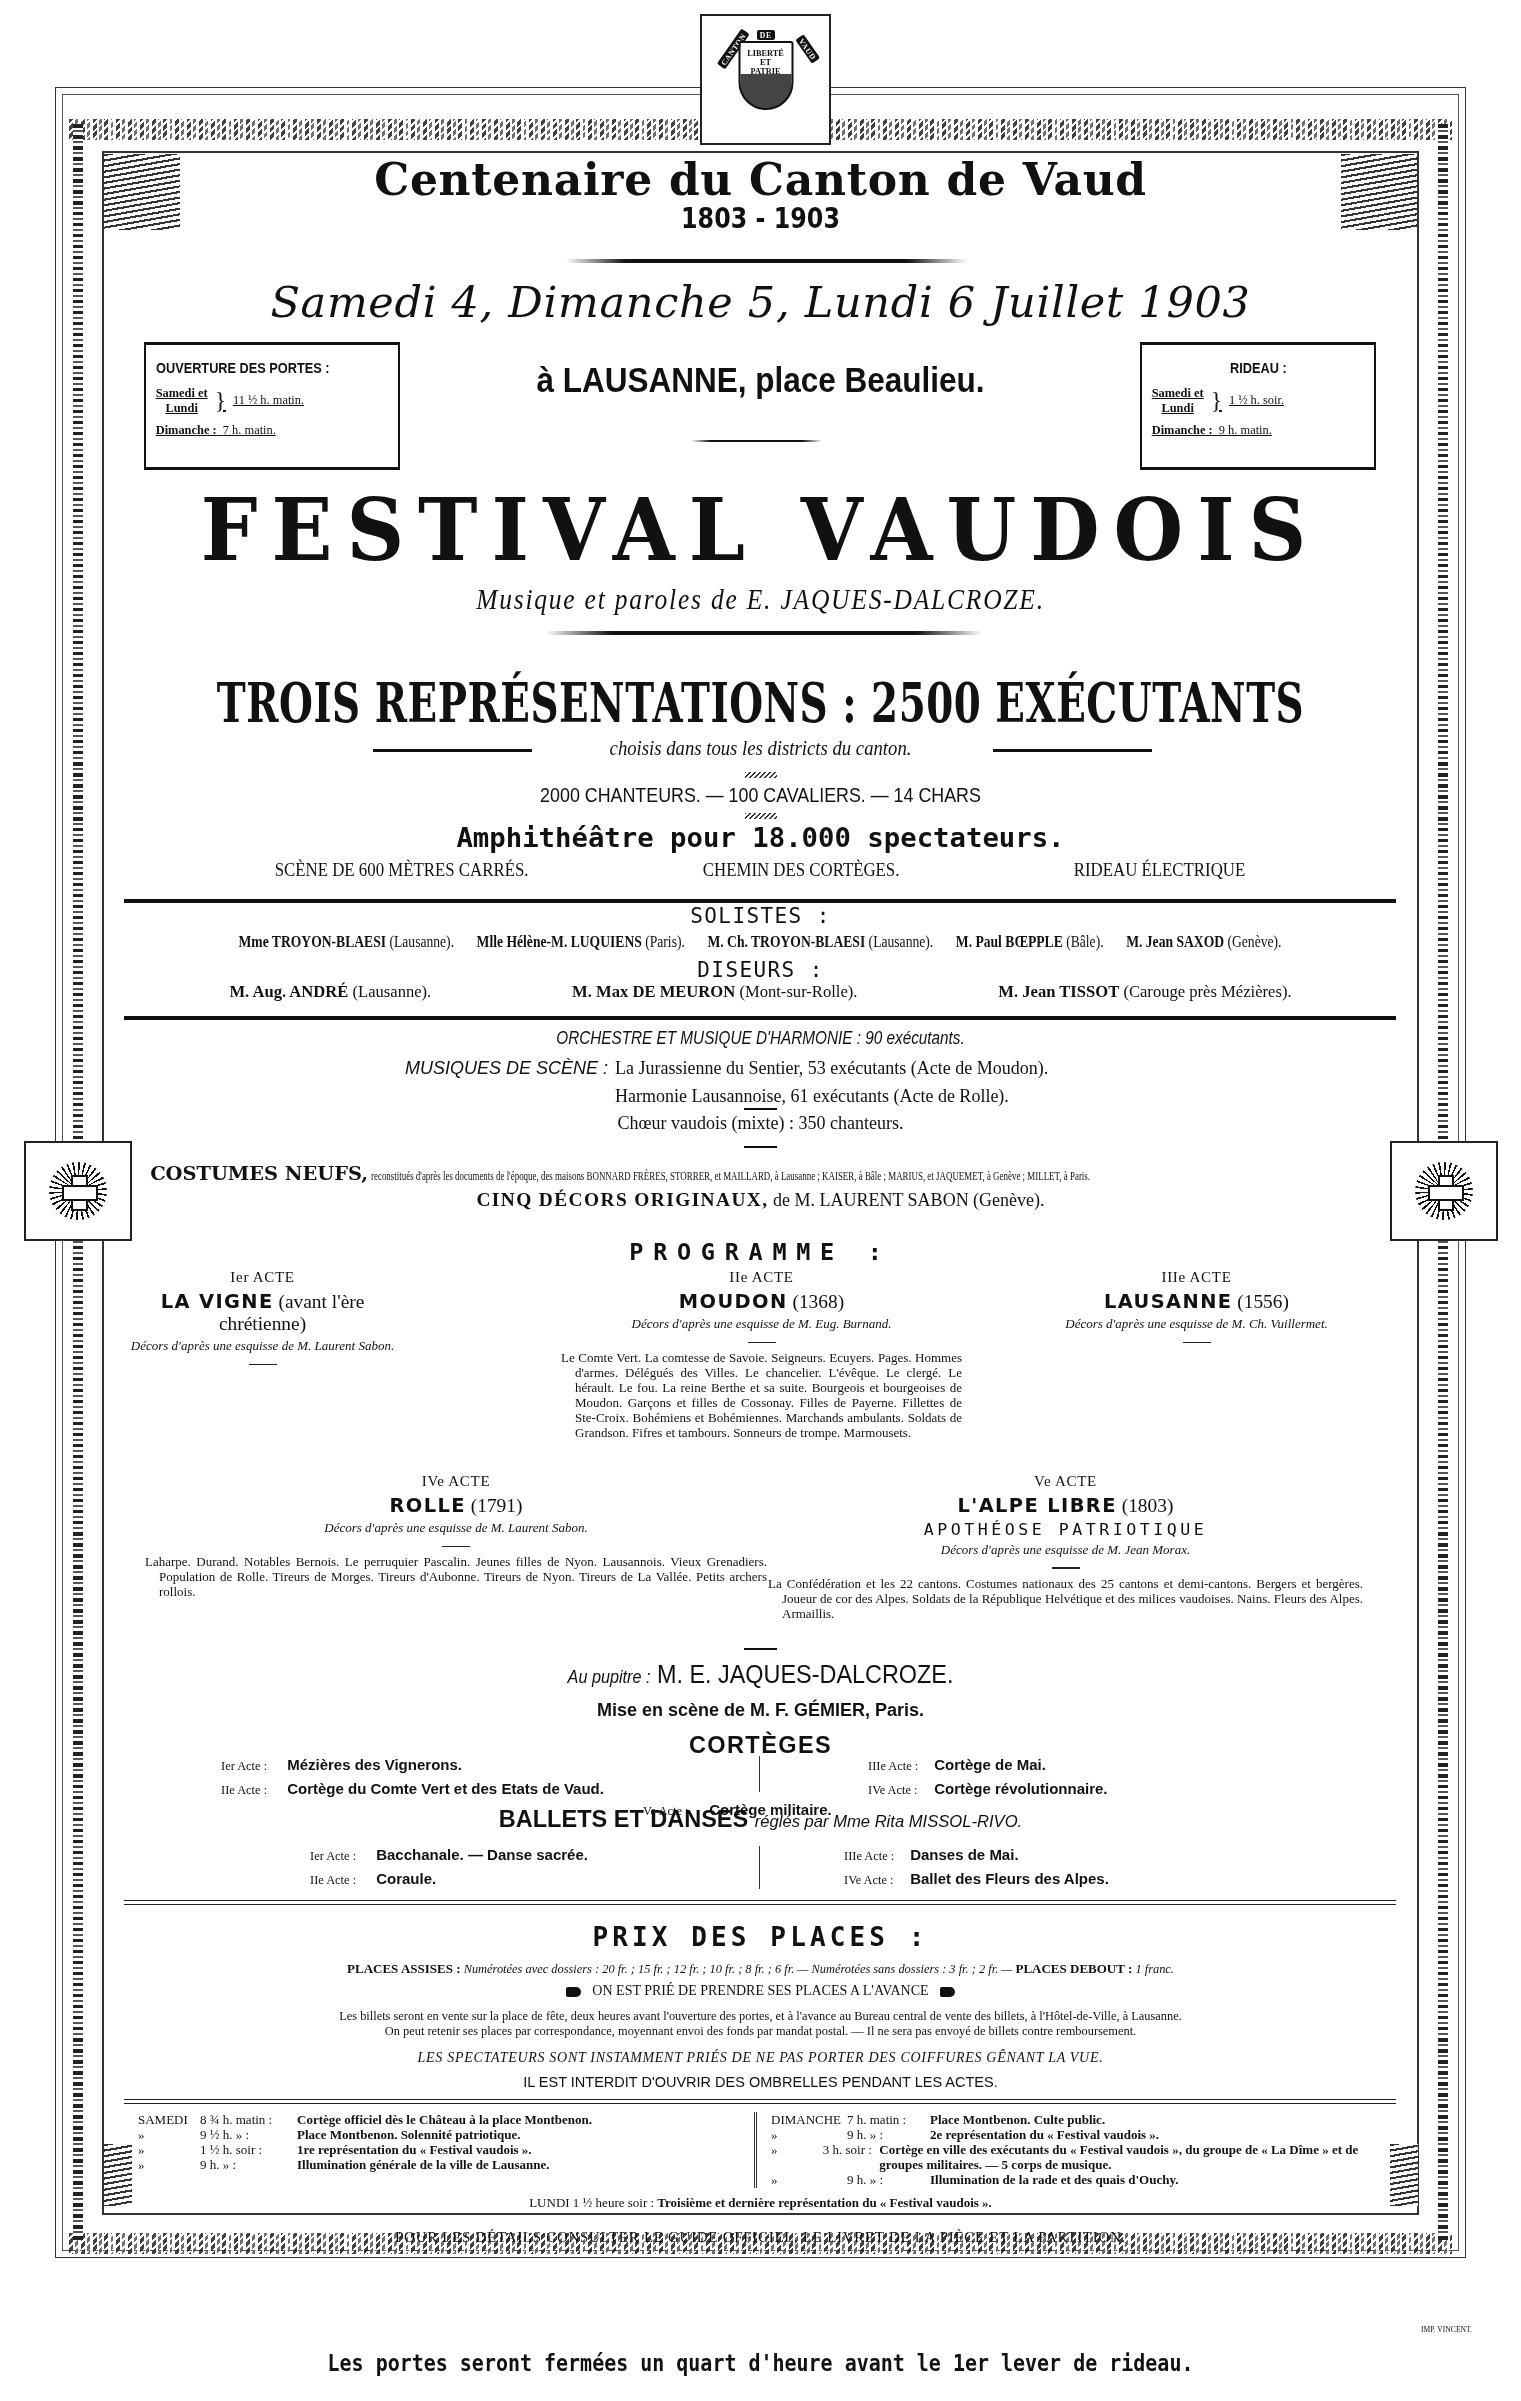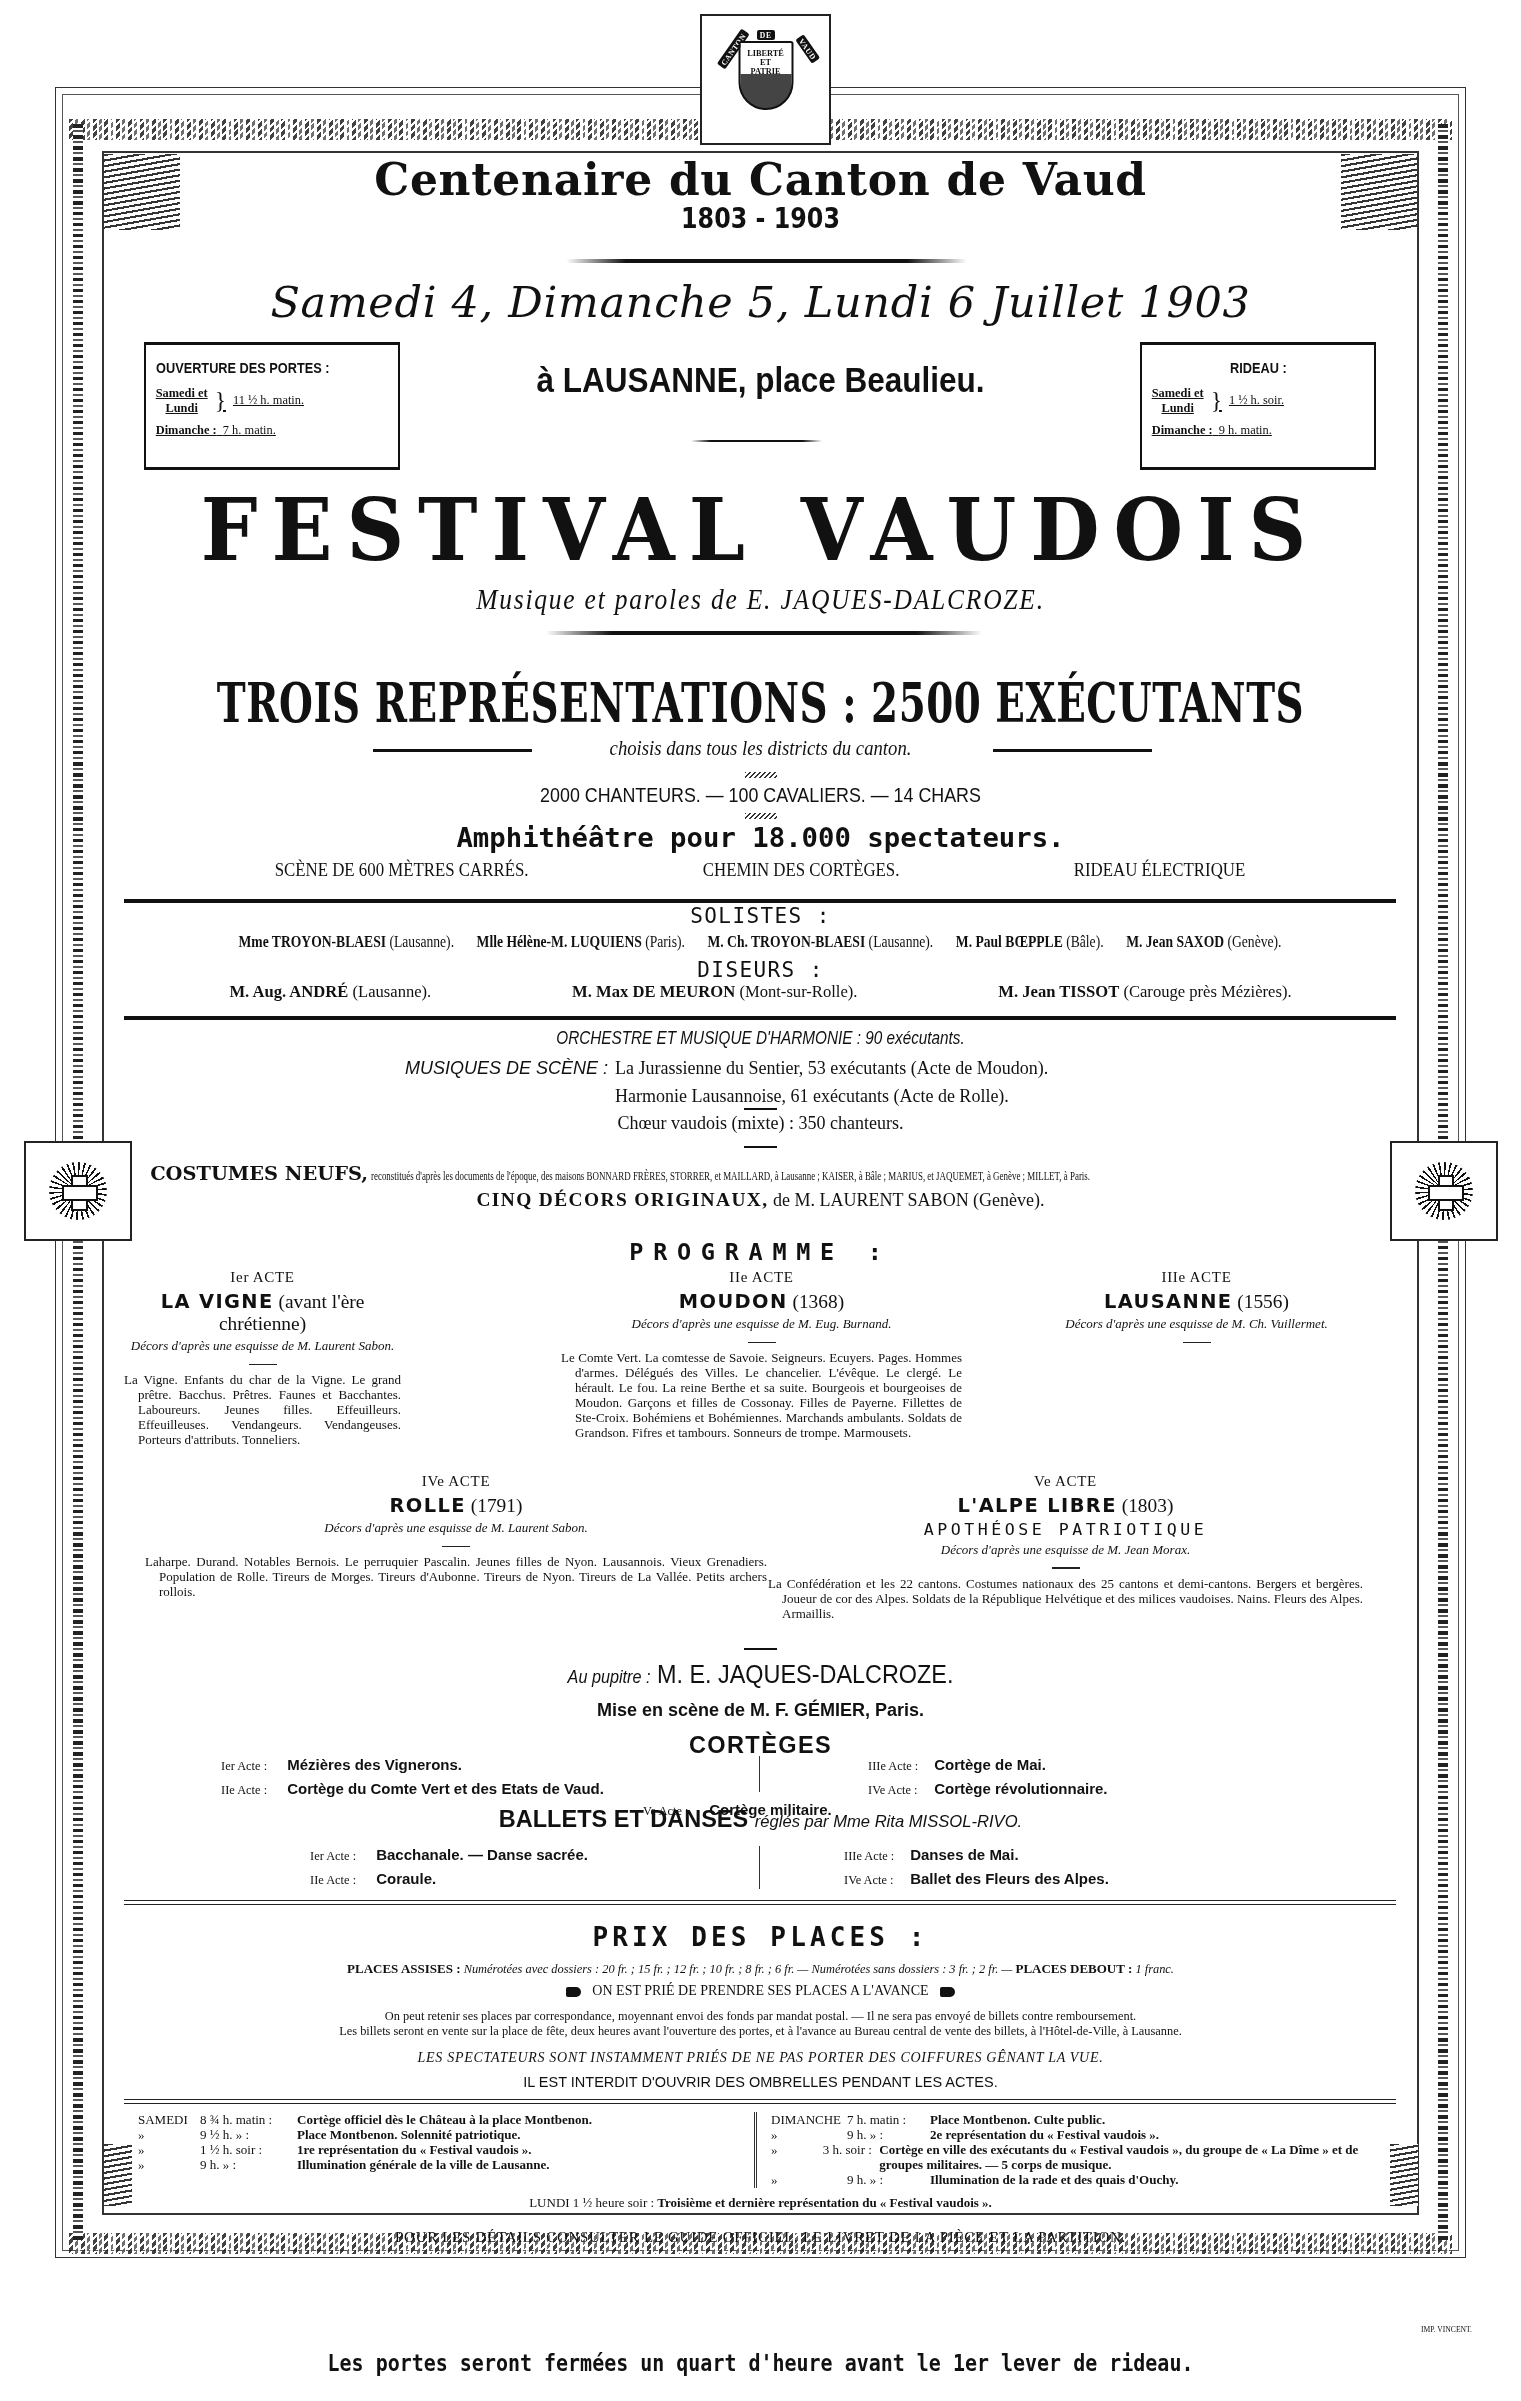--- a/index.html
+++ b/index.html
@@ -234,21 +234,20 @@
   <b>CINQ DÉCORS ORIGINAUX,</b> <span>de M. LAURENT SABON (Genève).</span>
 </div>
 
 <div class="abs center programme">PROGRAMME :</div>
 
 <div class="acte-col" style="left:124px;top:1269px;width:277px">
   <div class="acte-num">Ier ACTE</div>
   <div class="acte-title"><b>LA VIGNE</b> <span>(avant l'ère chrétienne)</span></div>
   <div class="acte-decor">Décors d'après une esquisse de M. Laurent Sabon.</div>
   <div class="acte-sep"></div>
-  <div class="acte-body">La Vigne. Enfants du char de la Vigne. Le grand prêtre. Bacchus. Prêtres. Faunes et Bacchantes. Laboureurs. Jeunes filles. Effeuilleurs. Effeuilleuses. Vendangeurs. Vendangeuses. Porteurs d'attributs. Tonneliers.</div>
 </div>
 
 <div class="acte-col" style="left:561px;top:1269px;width:401px">
   <div class="acte-num">IIe ACTE</div>
   <div class="acte-title"><b>MOUDON</b> <span>(1368)</span></div>
   <div class="acte-decor">Décors d'après une esquisse de M. Eug. Burnand.</div>
   <div class="acte-sep"></div>
   <div class="acte-body">Le Comte Vert. La comtesse de Savoie. Seigneurs. Ecuyers. Pages. Hommes d'armes. Délégués des Villes. Le chancelier. L'évêque. Le clergé. Le hérault. Le fou. La reine Berthe et sa suite. Bourgeois et bourgeoises de Moudon. Garçons et filles de Cossonay. Filles de Payerne. Fillettes de Ste-Croix. Bohémiens et Bohémiennes. Marchands ambulants. Soldats de Grandson. Fifres et tambours. Sonneurs de trompe. Marmousets.</div>
 </div>
 
@@ -293,22 +292,22 @@
 <div class="list-row" style="left:310px;top:1870px"><span class="al">IIe Acte :</span> <span class="txt">Coraule.</span></div>
 <div class="vdivider" style="left:759px;top:1846px;height:43px"></div>
 <div class="list-row" style="left:844px;top:1846px"><span class="al">IIIe Acte :</span> <span class="txt">Danses de Mai.</span></div>
 <div class="list-row" style="left:844px;top:1870px"><span class="al">IVe Acte :</span> <span class="txt">Ballet des Fleurs des Alpes.</span></div>
 
 <div class="rule-double" style="top:1900px"></div>
 <div class="abs center prix">PRIX DES PLACES :</div>
 <div class="abs center places"><b>PLACES ASSISES :</b> <i>Numérotées avec dossiers : 20 fr. ; 15 fr. ; 12 fr. ; 10 fr. ; 8 fr. ; 6 fr. — Numérotées sans dossiers : 3 fr. ; 2 fr. —</i> <b>PLACES DEBOUT :</b> <i>1 franc.</i></div>
 <div class="abs center avance"><span class="hand"></span><span>ON EST PRIÉ DE PRENDRE SES PLACES A L'AVANCE</span><span class="hand"></span></div>
 <div class="abs center billets">
+    <div>Les billets seront en vente sur la place de fête, deux heures avant l'ouverture des portes, et à l'avance au Bureau central de vente des billets, à l'Hôtel-de-Ville, à Lausanne.</div>
     <div>On peut retenir ses places par correspondance, moyennant envoi des fonds par mandat postal. — Il ne sera pas envoyé de billets contre remboursement.</div>
-    <div>Les billets seront en vente sur la place de fête, deux heures avant l'ouverture des portes, et à l'avance au Bureau central de vente des billets, à l'Hôtel-de-Ville, à Lausanne.</div>
   </div>
 <div class="abs center spectateurs">LES SPECTATEURS SONT INSTAMMENT PRIÉS DE NE PAS PORTER DES COIFFURES GÊNANT LA VUE.</div>
 <div class="abs center ombrelles">IL EST INTERDIT D'OUVRIR DES OMBRELLES PENDANT LES ACTES.</div>
 
 <div class="rule-double" style="top:2099px"></div>
 <div class="sched" style="left:138px;top:2112px;width:608px">
   <div class="sched-row">
       <span class="day">SAMEDI</span>
       <span class="time">8 ¾ h. matin :</span>
       <span class="ev">Cortège officiel dès le Château à la place Montbenon.</span>

